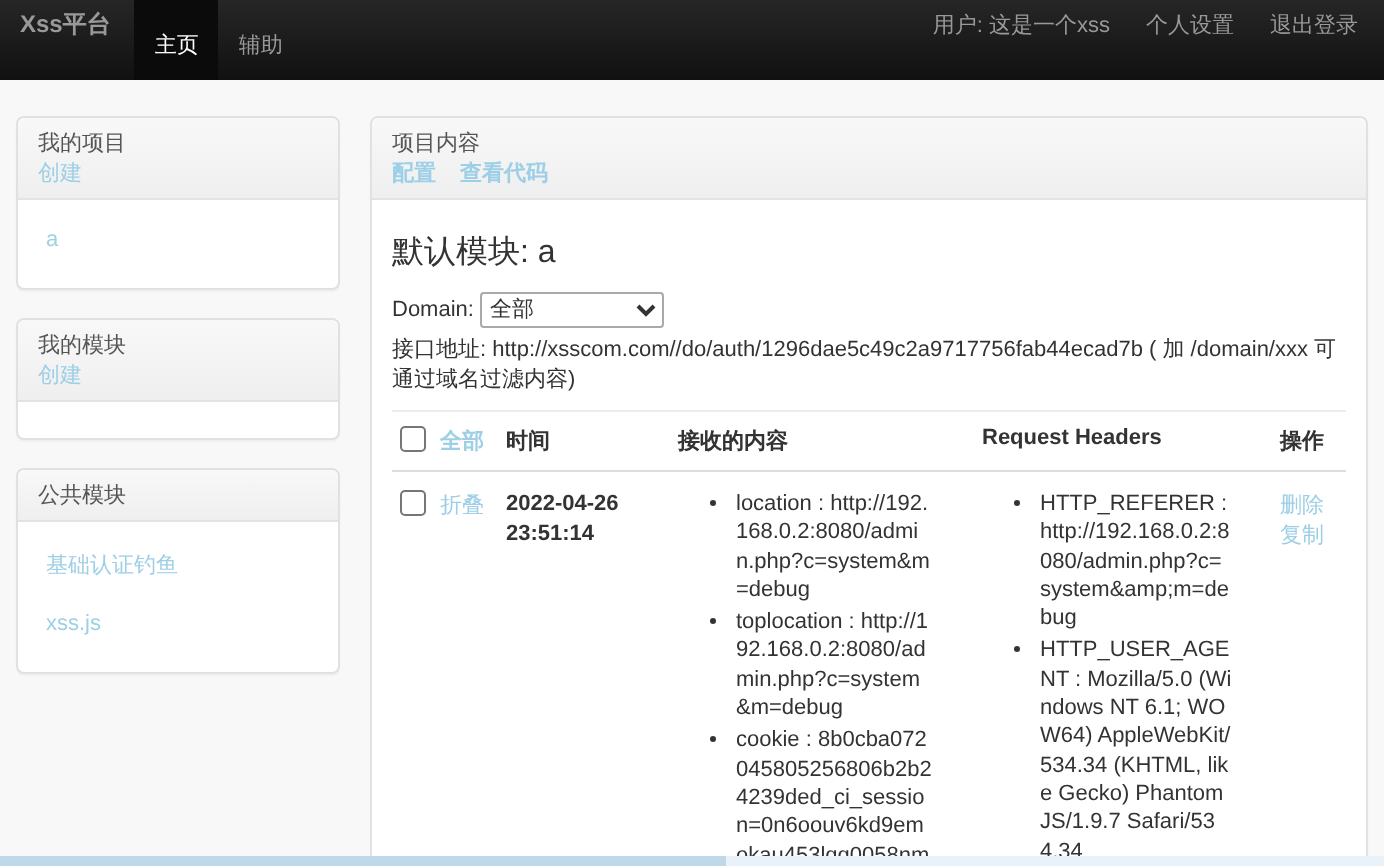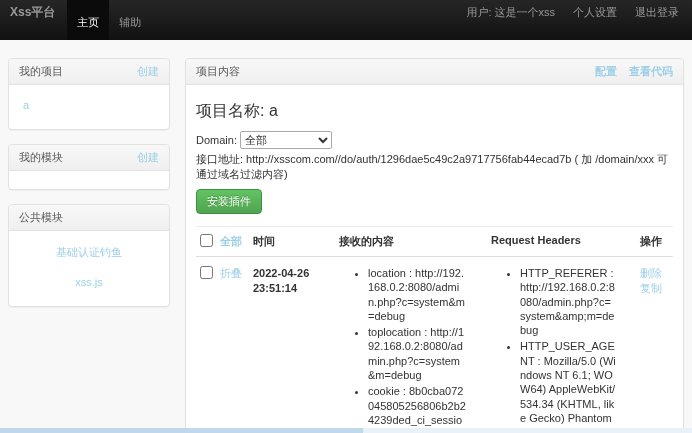--- a/index.html
+++ b/index.html
@@ -16,27 +16,27 @@
   .nav-item.active { background:#0b0b0b; color:#fff; }
   .nav-right { margin-left:auto; display:flex;text-align:right; }
   .nav-right span { color:#999; padding:5px 9px 0; cursor:pointer; white-space:nowrap; }
   
   .container { display:flex; gap:15px; padding:0 8px; margin-top:18px; align-items:flex-start; }
   .sidebar { width:162px; flex:none; display:flex; flex-direction:column; gap:14px; }
   .main { flex:1; min-width:0; }
   
   .panel { background:#fff; border:1px solid #e1e1e1; border-radius:4px; box-shadow:0 1px 1px rgba(0,0,0,0.04); }
   .panel-head { background:linear-gradient(#f8f8f8,#efefef); border-bottom:1px solid #e3e3e3;
-    padding:5px 10px; color:#555; display:flex; justify-content:space-between; align-items:center;
-    border-radius:4px 4px 0 0; }
+    padding:5px 10px; color:#555; display:flex; justify-content:space-between; align-items:flex-start;
+    border-radius:4px 4px 0 0;flex-direction:column; }
   .panel-head .actions { display:flex; gap:12px;font-weight:bold; }
   a.lnk { color:#9dcfe6; text-decoration:none; cursor:pointer; }
   .pbody-projects { padding:14px 14px 16px; }
   .pbody-modules { height:18px; }
-  .pbody-public { padding:14px 14px 10px;text-align:center; }
+  .pbody-public { padding:14px 14px 10px; }
   .side-link { display:block; margin-bottom:16px; }
   .pbody-public .side-link:last-child { margin-bottom:8px; }
   
   .main-body { padding:4px 10px 10px; }
   .proj-title { font-size:16px; font-weight:normal; color:#333; margin:12px 0 9px; }
   .domain-row { margin:0 0 3px; }
   .domain-row select { font-size:11px; width:92px; height:18px; border:1px solid #a9a9a9; border-radius:2px; background:#fff; color:#333; }
   .api-line { margin:0 0 7px; }
   .btn-green { display:inline-block; background:linear-gradient(#62c462,#51a351); color:#fff;
     border:1px solid #3e8f3e; border-radius:4px; font-size:11px; padding:4px 10px;
@@ -109,32 +109,31 @@
     <div class="panel">
       <div class="panel-head">
         <span>项目内容</span>
         <span class="actions">
           <a class="lnk">配置</a>
           <a class="lnk">查看代码</a>
         </span>
       </div>
       <div class="main-body">
 
-        <h2 class="proj-title">项目名称: a</h2>
+        <h2 class="proj-title">默认模块: a</h2>
 
         <div class="domain-row">
           <span>Domain:</span>
           <select>
             <option>全部</option>
           </select>
         </div>
 
         <div class="api-line">接口地址: http://xsscom.com//do/auth/1296dae5c49c2a9717756fab44ecad7b ( 加 /domain/xxx 可通过域名过滤内容)</div>
 
-        <button class="btn-green">安装插件</button>
 
         <table>
           <thead>
             <tr>
               <th class="c-check"><input type="checkbox" style=""></th>
               <th class="c-all"><a class="lnk">全部</a></th>
               <th class="c-time">时间</th>
               <th class="c-content">接收的内容</th>
               <th class="c-req">Request Headers</th>
               <th>操作</th>

